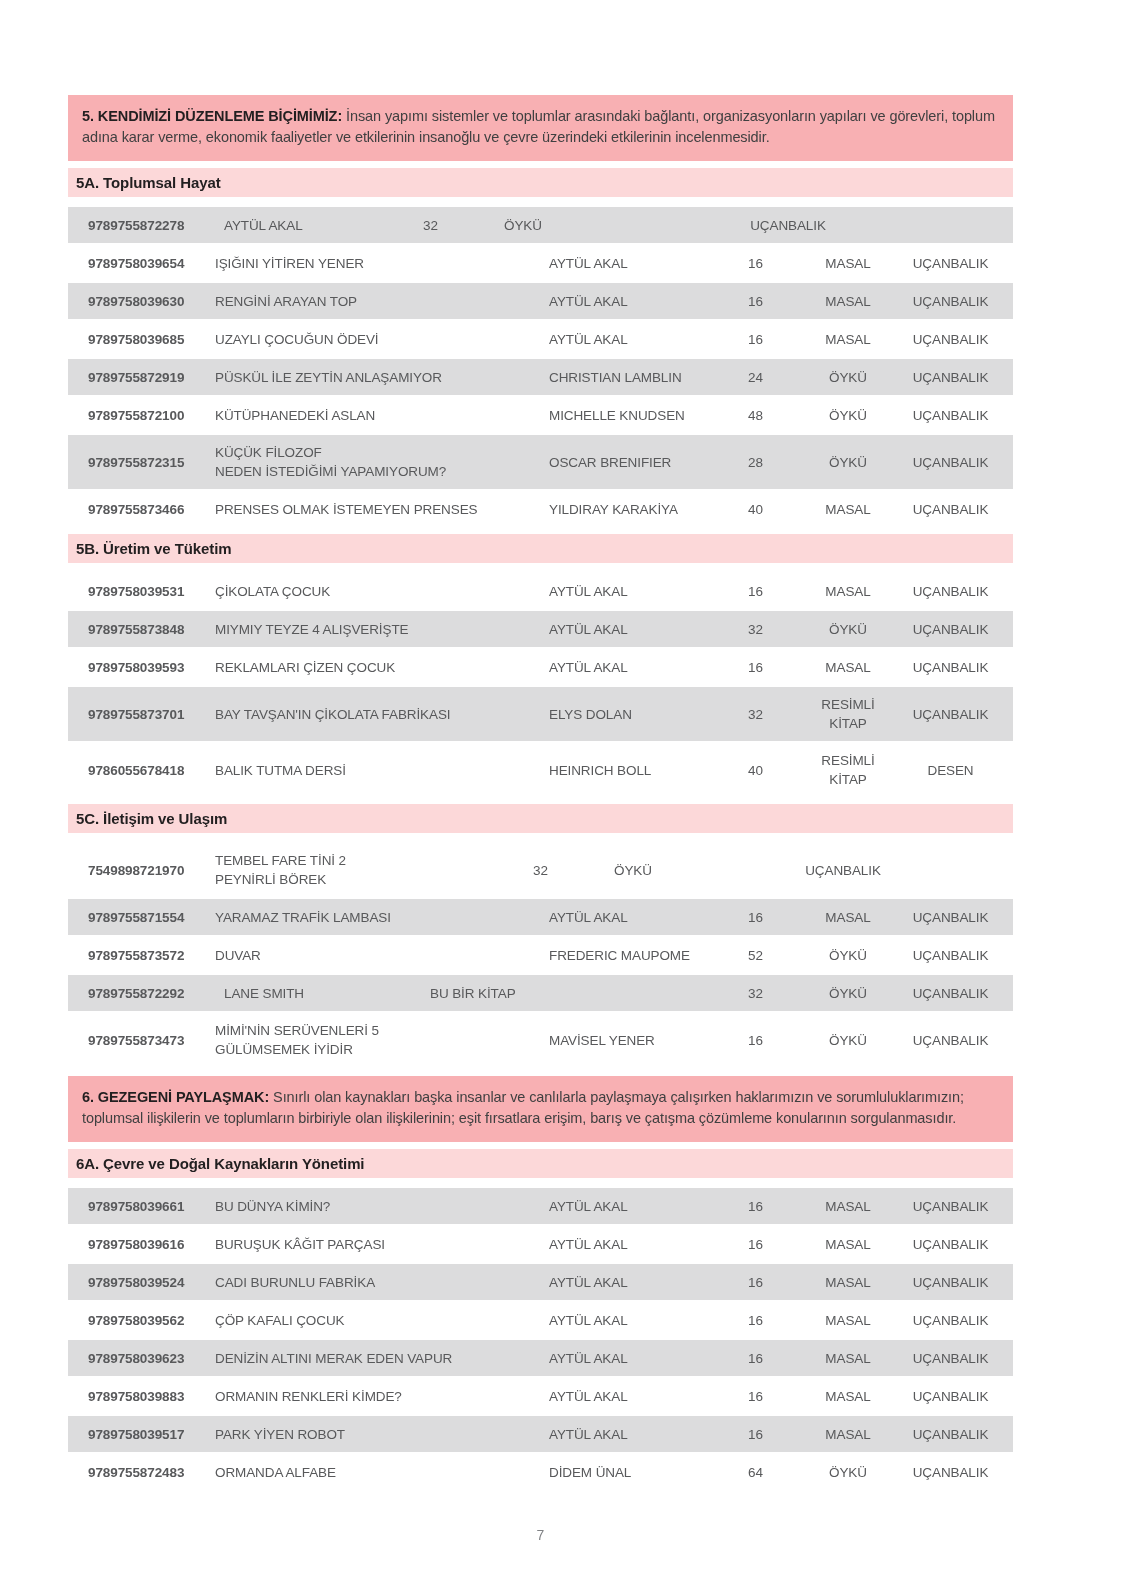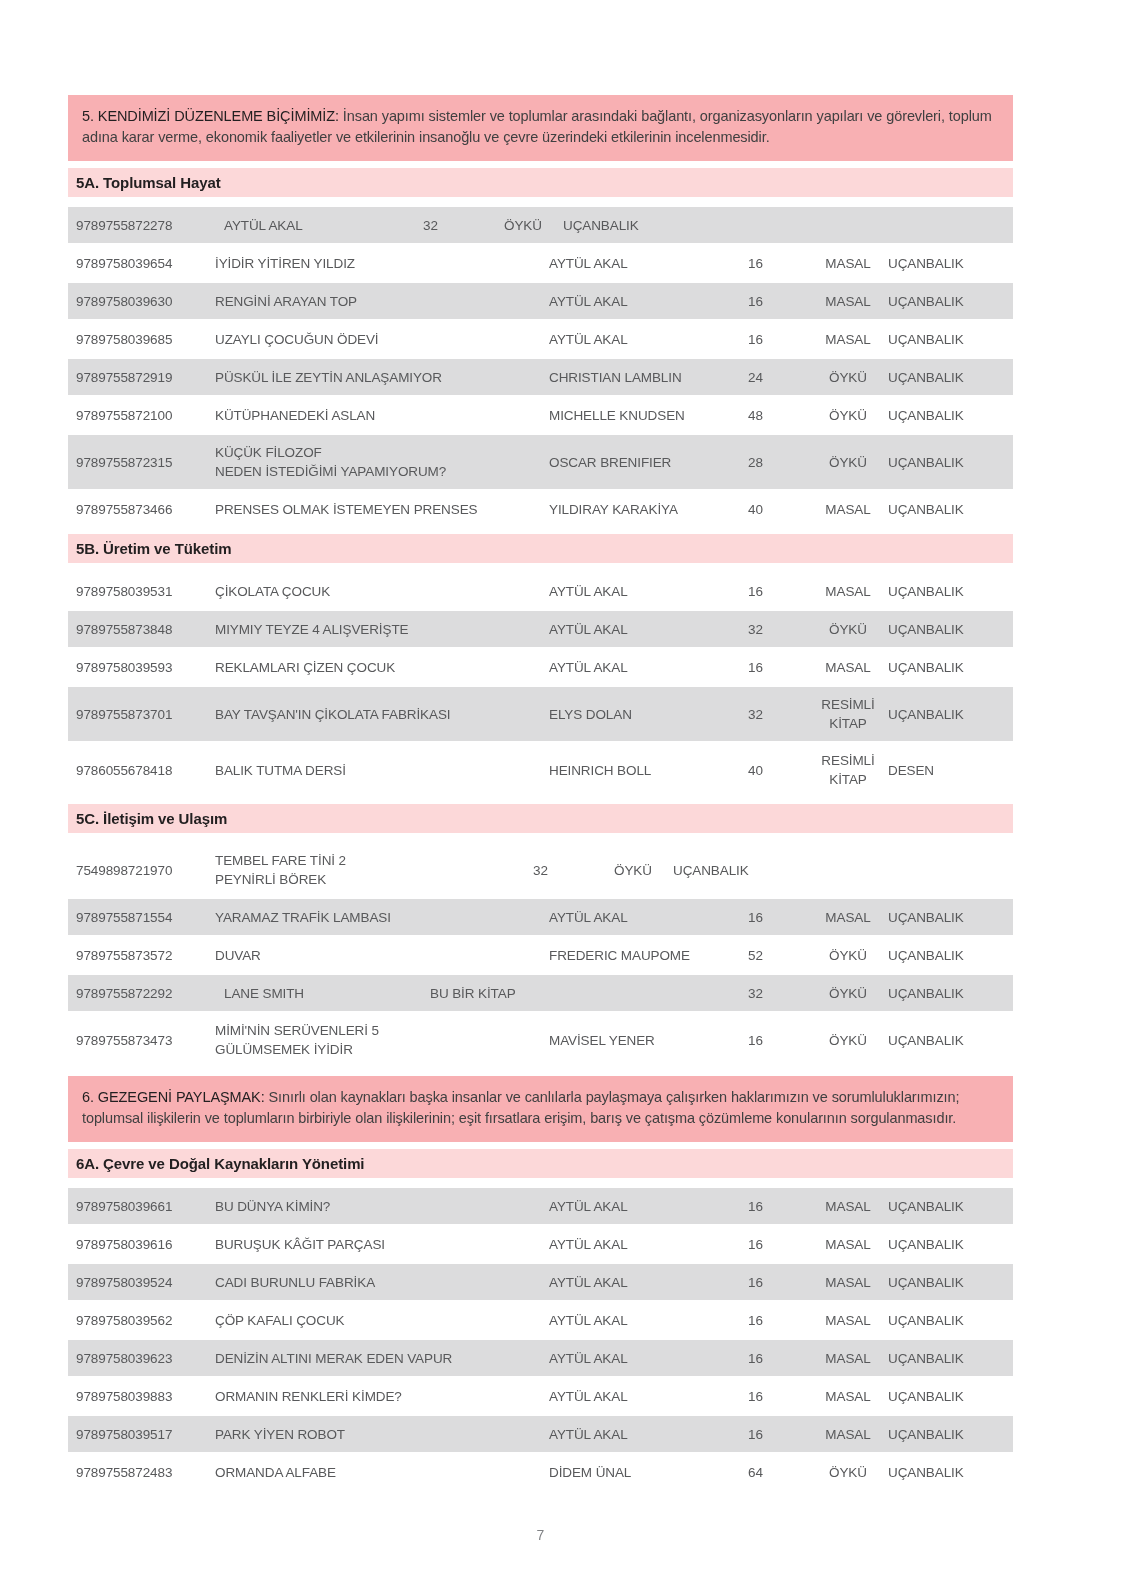--- a/index.html
+++ b/index.html
@@ -28,21 +28,21 @@
     padding:11px 14px 13px 14px;
     font-size:14.5px;
     line-height:21px;
     color:var(--desc-text);
     letter-spacing:-0.1px;
     margin-top:9px;
   }
   .theme-block:first-child{margin-top:0;}
   .theme-block b{
     color:var(--heading-text);
-    font-weight:normal;
+    font-weight:bold;
   }
   .subsection-band{
     background:var(--sub-bg);
     margin-top:7px;
     margin-bottom:10px;
     padding:6px 8px;
     font-weight:bold;
     font-size:15px;
     color:var(--heading-text);
     letter-spacing:-0.1px;
@@ -57,26 +57,26 @@
     font-size:13.5px;
     letter-spacing:-0.1px;
   }
   .book-row.shaded{background:var(--row-bg);}
   .cell{
     padding-top:8px;
     padding-bottom:8px;
     line-height:19px;
     white-space:pre-line;
   }
-  .cell.isbn{width:140px;padding-left:8px;}
+  .cell.isbn{width:140px;padding-left:20px;font-weight:bold;}
   .cell.title{width:325px;padding-left:7px;padding-right:8px;}
   .cell.author{width:215px;padding-left:16px;padding-right:6px;}
   .cell.pages{width:60px;text-align:left;}
   .cell.genre{width:80px;text-align:center;}
-  .cell.publisher{flex:1;text-align:left;}
+  .cell.publisher{flex:1;text-align:center;}
   .page-footer{
     position:absolute;
     left:68px;
     right:109px;
     bottom:50px;
     text-align:center;
     font-size:14px;
     color:var(--pagenum-text);
   }
 </style>
@@ -90,21 +90,21 @@
       <div class="book-table">
         <div class="book-row shaded">
           <div class="cell isbn">9789755872278</div>
           <div class="cell author">AYTÜL AKAL</div>
           <div class="cell pages">32</div>
           <div class="cell genre">ÖYKÜ</div>
           <div class="cell publisher">UÇANBALIK</div>
         </div>
         <div class="book-row">
           <div class="cell isbn">9789758039654</div>
-          <div class="cell title">İYİDİR YİTİREN YILDIZ</div>
+          <div class="cell title">IŞIĞINI YİTİREN YENER</div>
           <div class="cell author">AYTÜL AKAL</div>
           <div class="cell pages">16</div>
           <div class="cell genre">MASAL</div>
           <div class="cell publisher">UÇANBALIK</div>
         </div>
         <div class="book-row shaded">
           <div class="cell isbn">9789758039630</div>
           <div class="cell title">RENGİNİ ARAYAN TOP</div>
           <div class="cell author">AYTÜL AKAL</div>
           <div class="cell pages">16</div>

